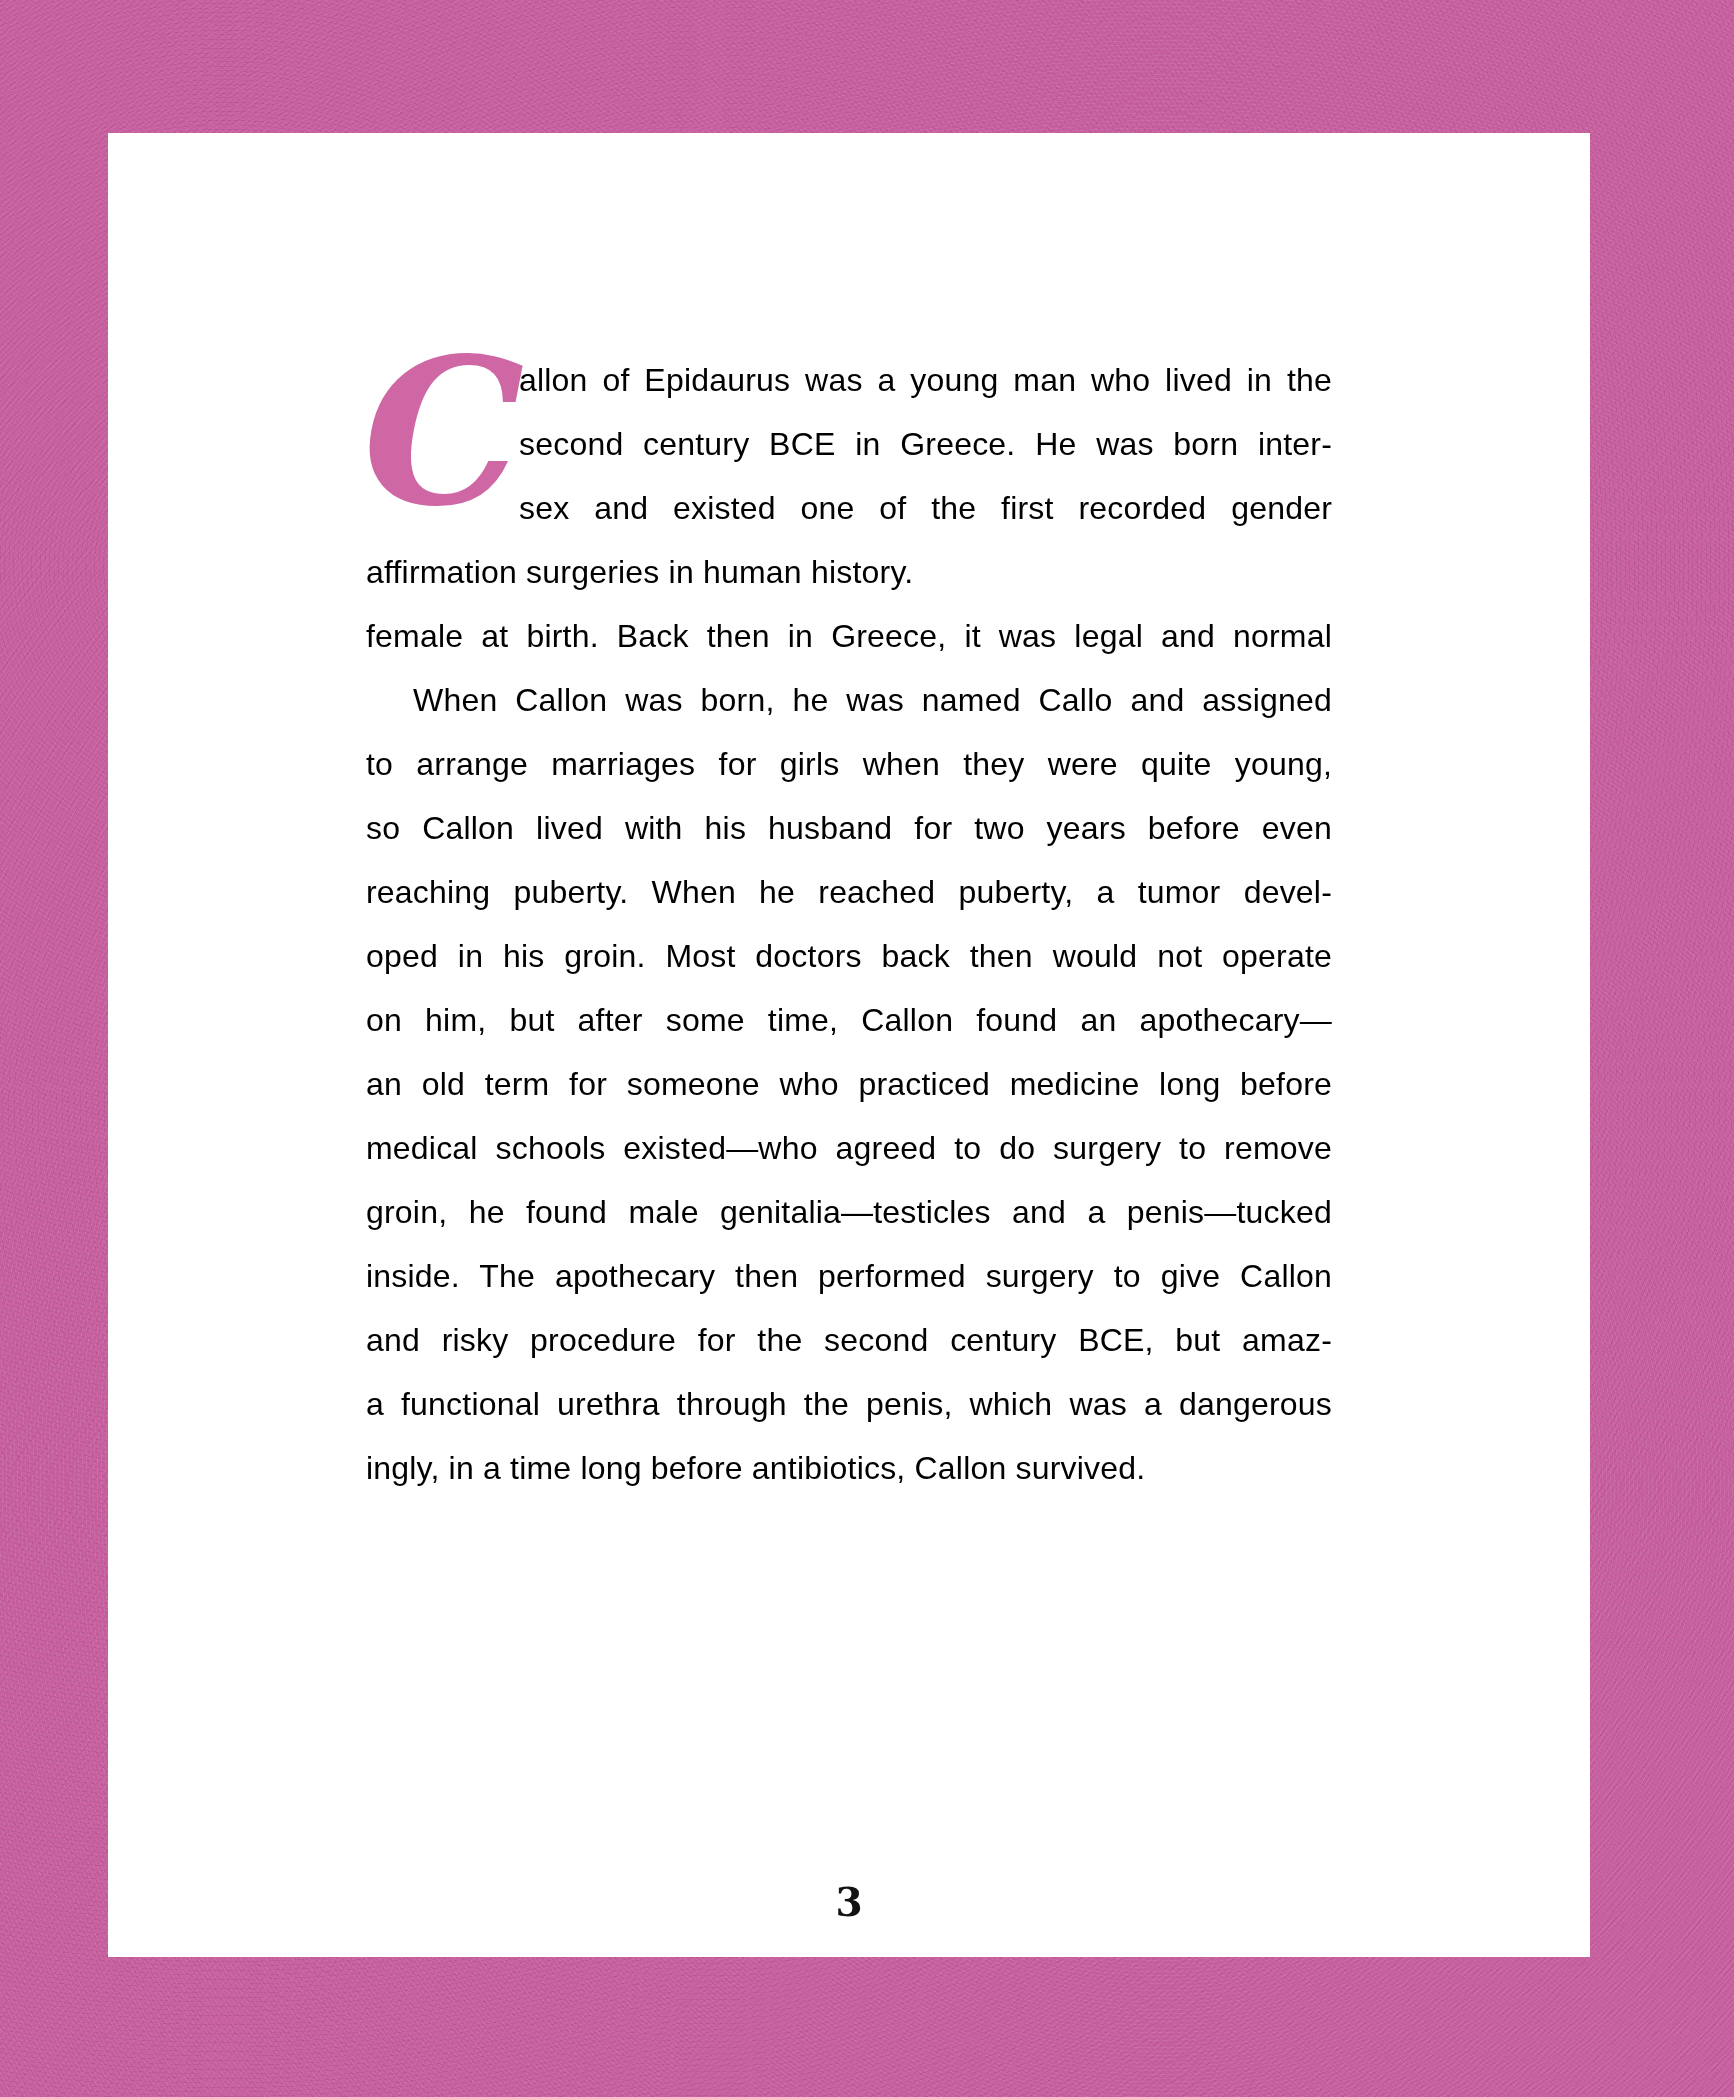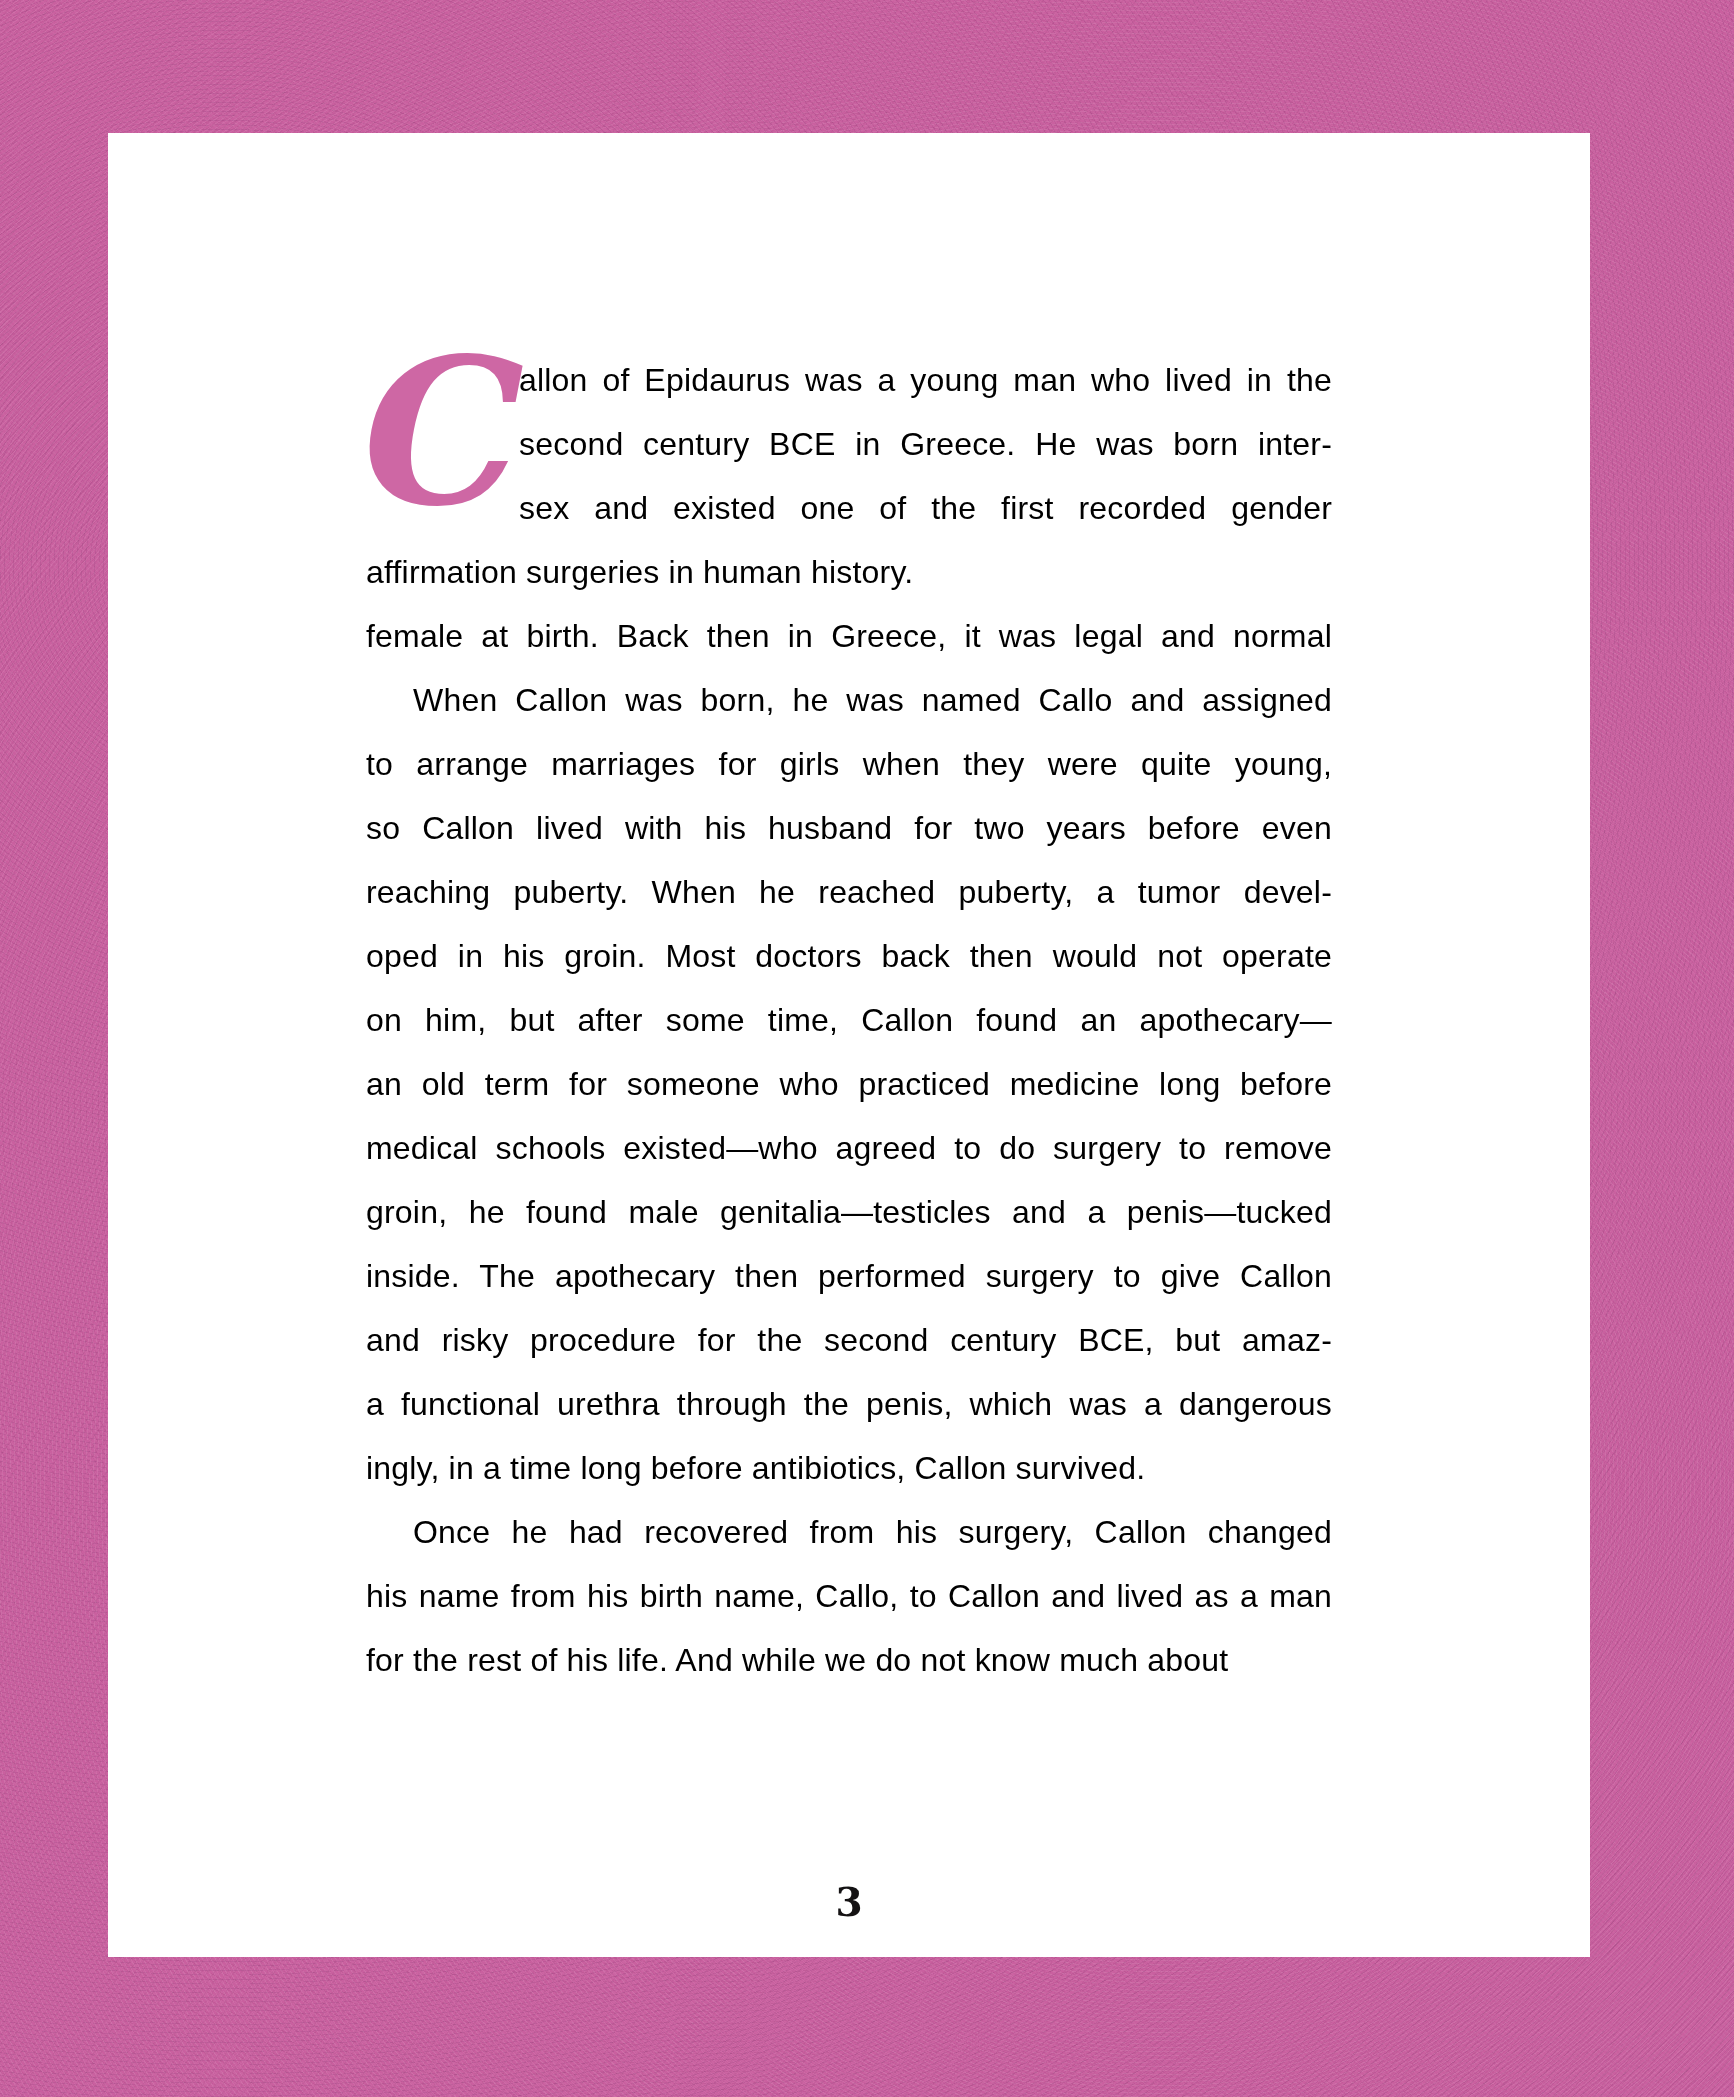--- a/index.html
+++ b/index.html
@@ -112,25 +112,20 @@
       </section>
 
       <section class="para">
         <div class="line">groin, he found male genitalia—testicles and a penis—tucked</div>
         <div class="line">inside. The apothecary then performed surgery to give Callon</div>
         <div class="line">and risky procedure for the second century BCE, but amaz-</div>
         <div class="line">a functional urethra through the penis, which was a dangerous</div>
         <div class="line lastline">ingly, in a time long before antibiotics, Callon survived.</div>
       </section>
 
-      <section class="para">
-        <div class="line indent">Once he had recovered from his surgery, Callon changed</div>
-        <div class="line">his name from his birth name, Callo, to Callon and lived as a man</div>
-        <div class="line lastline">for the rest of his life. And while we do not know much about</div>
-      </section>
 
     </div>
 
     <div class="folio">3</div>
 
   </div>
 </div>
 
 
 </body></html>

